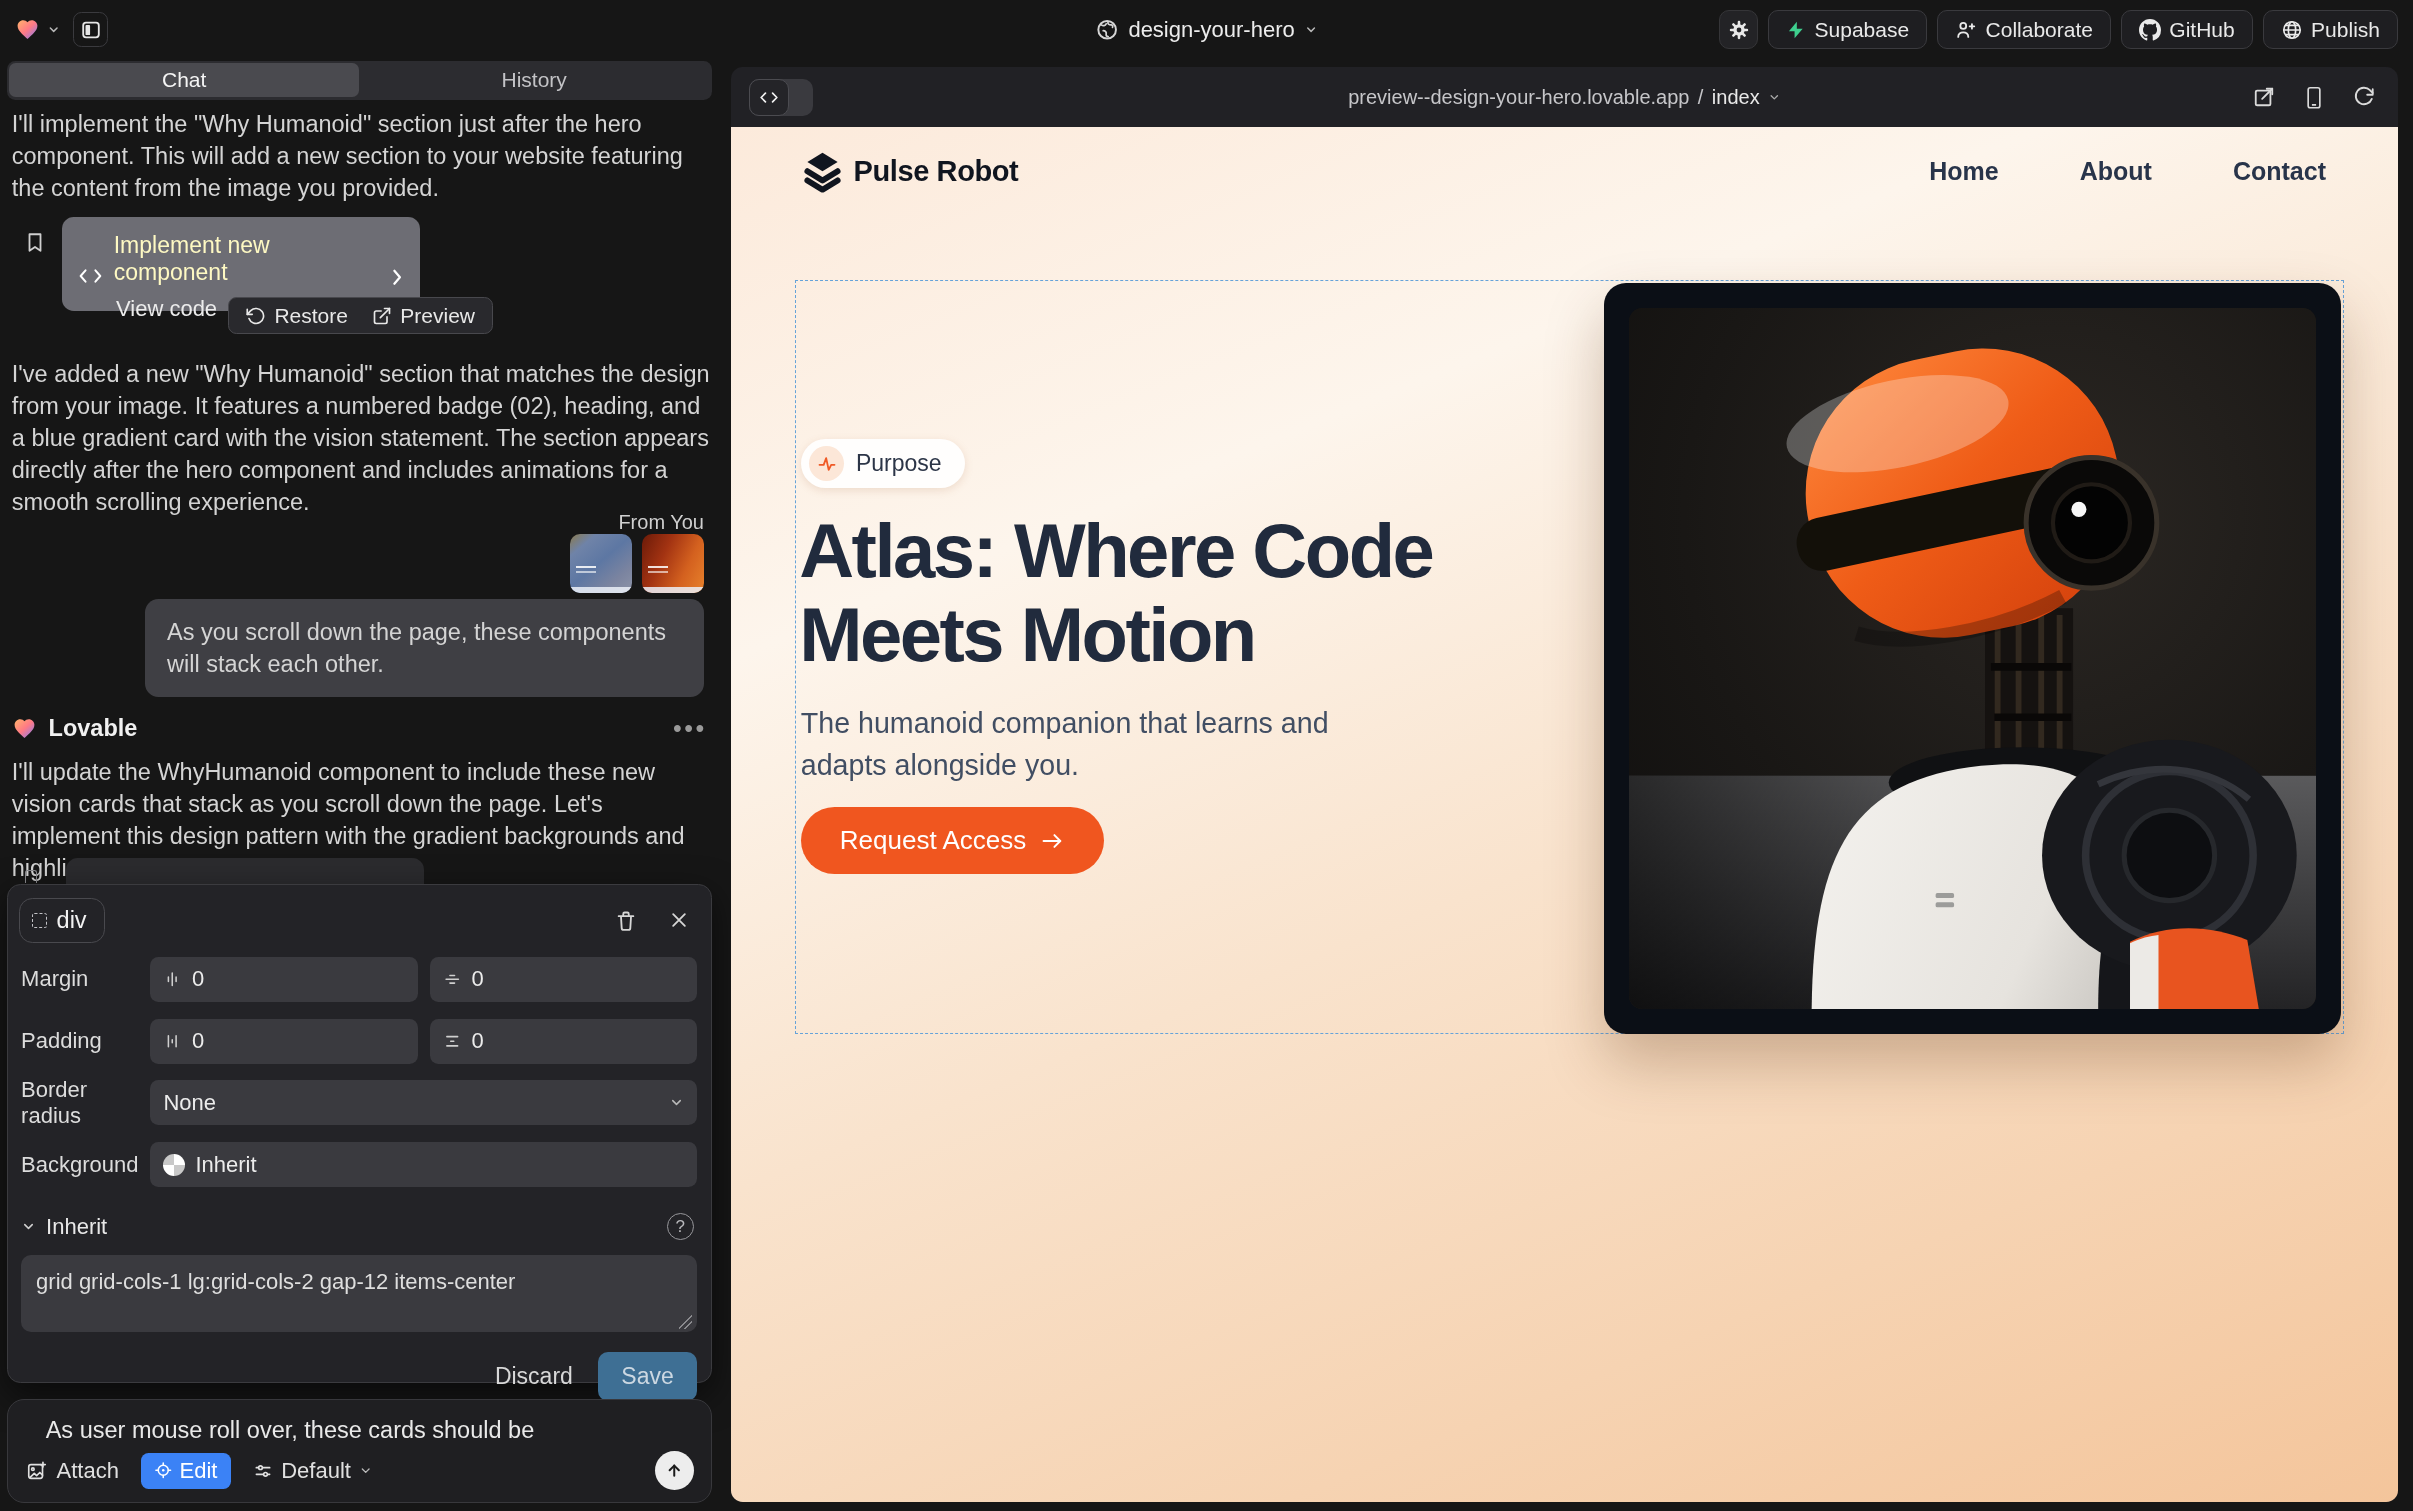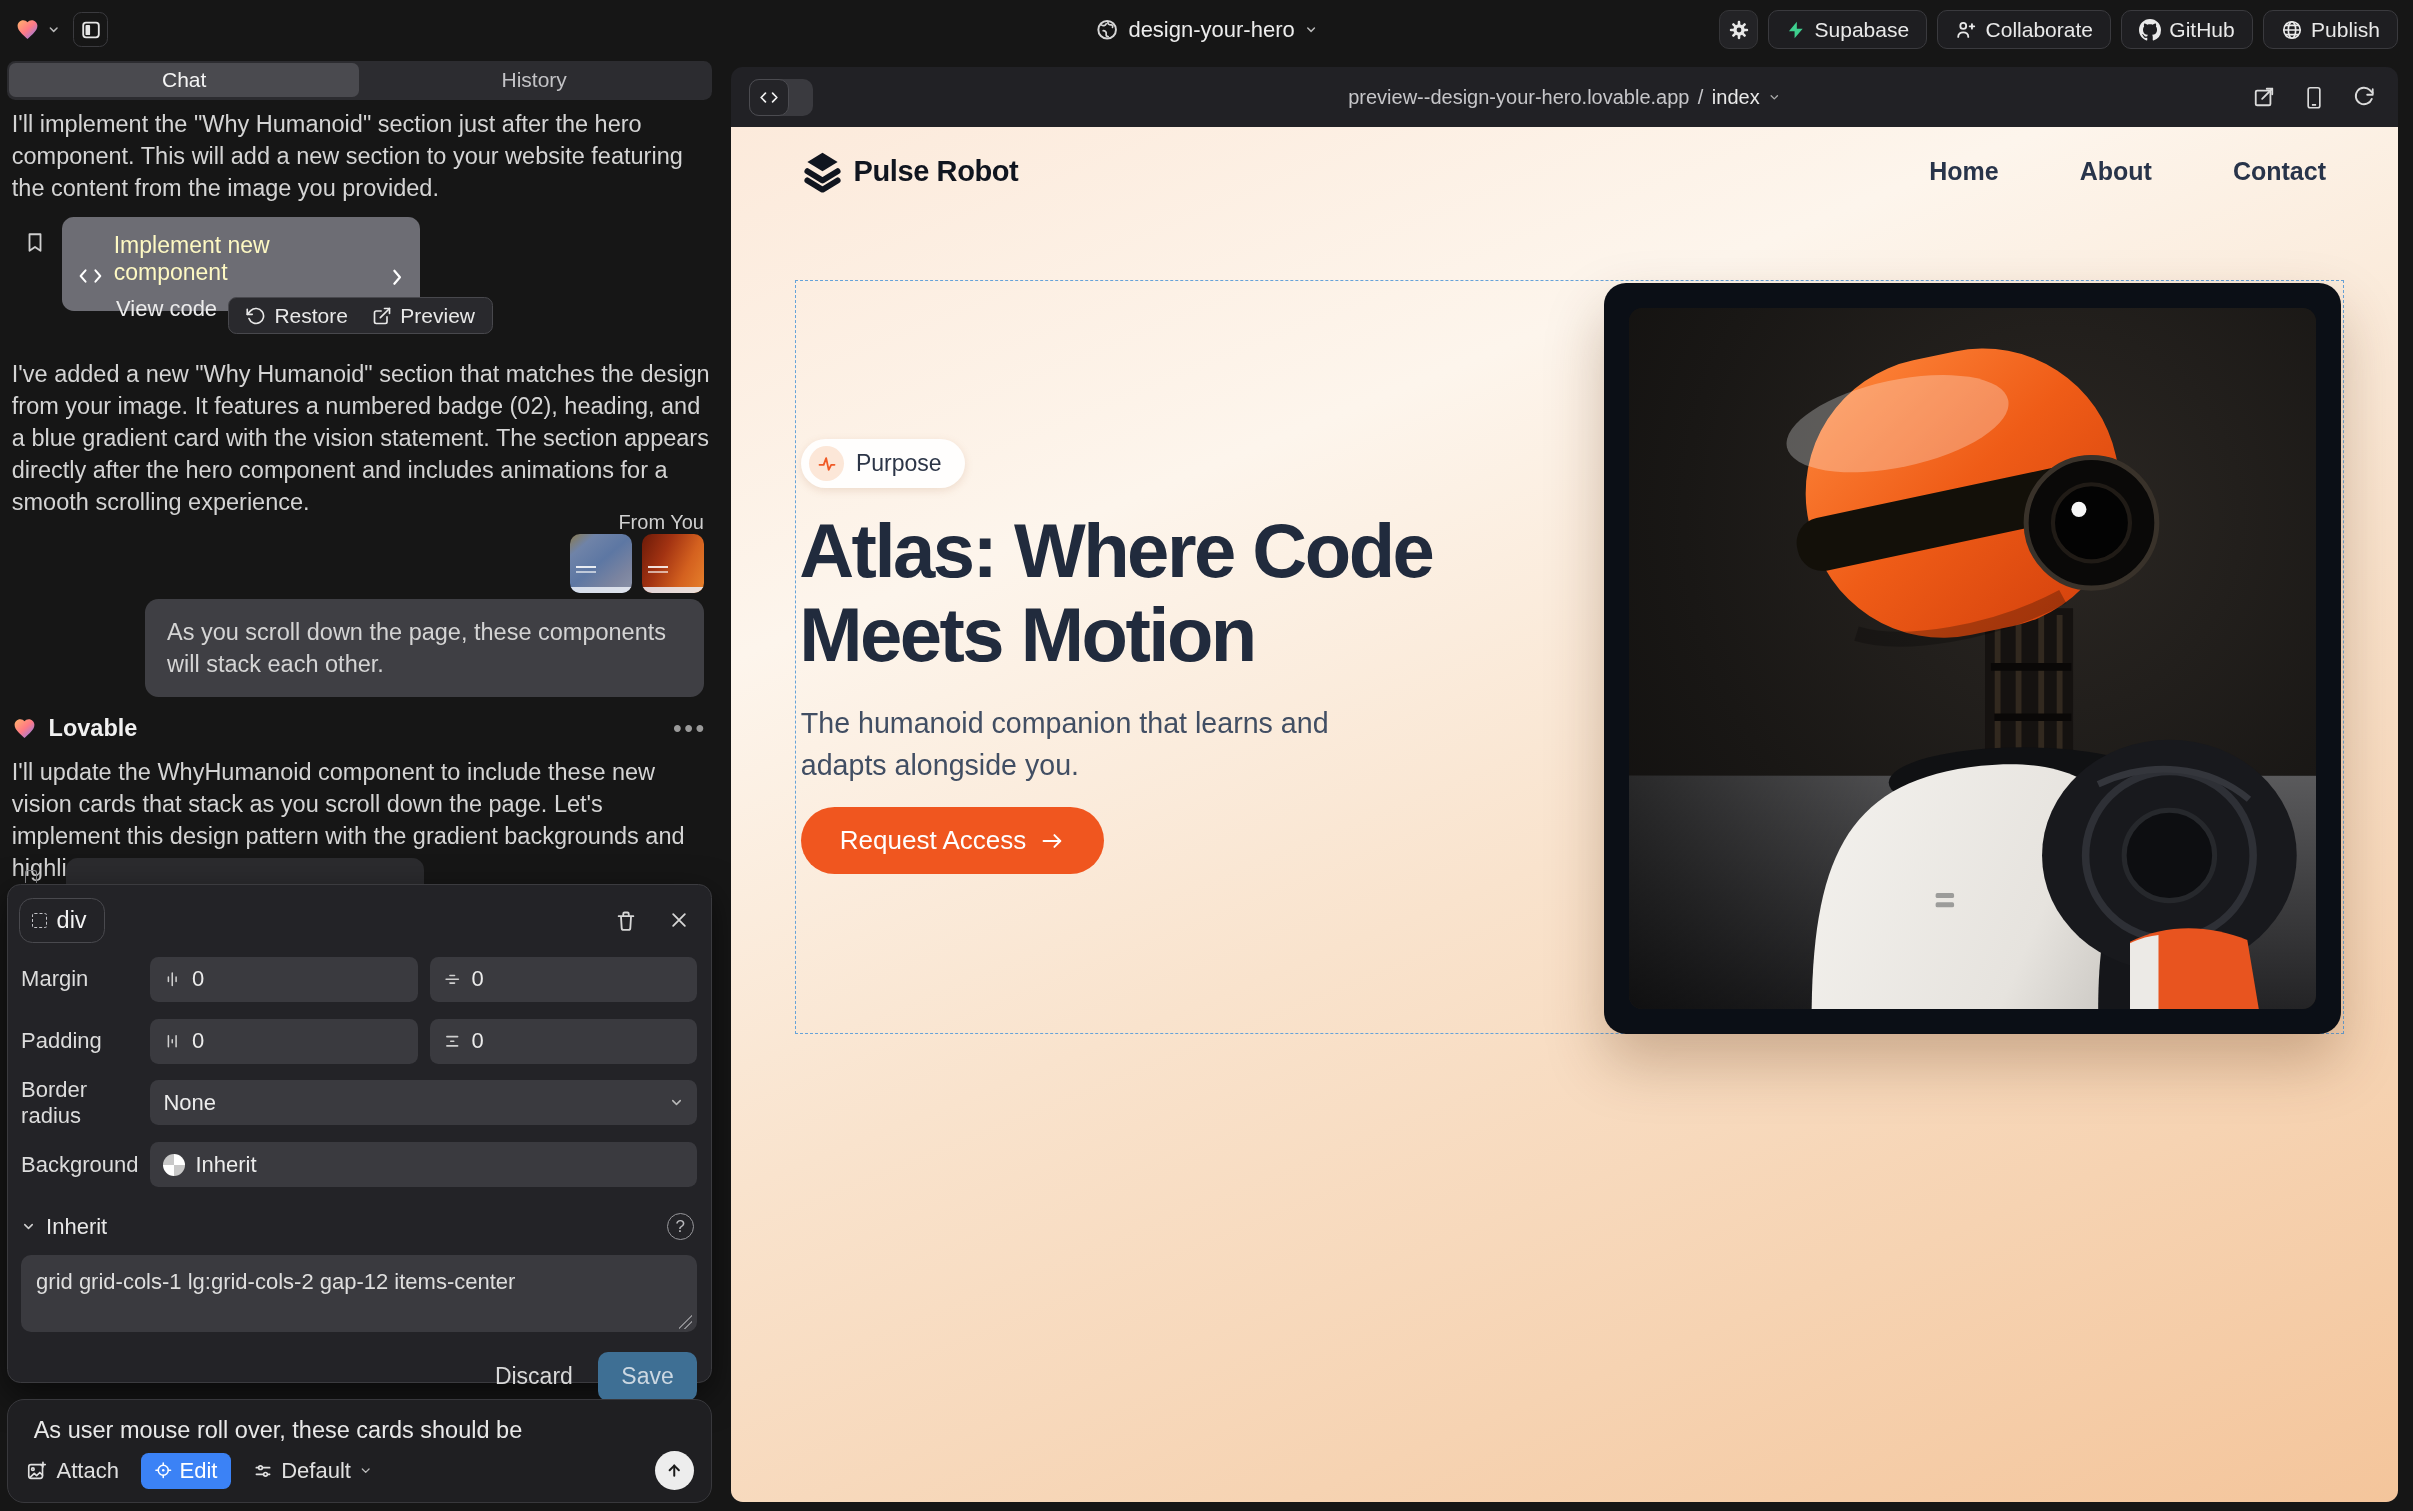--- a/index.html
+++ b/index.html
@@ -73,21 +73,21 @@
   .help { margin-left:auto; width:27px; height:27px; border:1.7px solid #97979b; border-radius:50%; display:grid; place-items:center; font-size:17px; color:#b9b9bd; }
   .classes-wrap { position:relative; margin:15px 13.4px 0; }
   .classes { width:100%; height:77px; background:#3a3a3f; border:none; outline:none; border-radius:10px; padding:13.4px 15px; font-size:22px; color:#dedede; font-family:"Liberation Sans", sans-serif; resize:none; }
   .resize-corner { position:absolute; right:5px; bottom:6.7px; width:13.4px; height:13.4px; background:
       linear-gradient(135deg, transparent 0 46%, #8a8a8e 46% 54%, transparent 54% 68%, #8a8a8e 68% 76%, transparent 76%); }
   .panel-foot { display:flex; align-items:center; justify-content:flex-end; gap:25px; padding:17px 13.4px 0; }
   .discard { font-size:23px; color:#d8d8d8; }
   .save-btn { background:#3e6f94; color:#ccd8e2; font-size:23px; border-radius:10px; padding:11px 23.5px; border:none; }
 
   
-  .composer { position:absolute; left:6.7px; top:1340px; width:705px; height:104px; background:#1f1f22; border:0.8px solid #38383c; border-radius:17px; padding:17px 26px; }
+  .composer { position:absolute; left:6.7px; top:1340px; width:705px; height:104px; background:#1f1f22; border:0.8px solid #38383c; border-radius:17px; padding:17px 38px; }
   .composer-text { font-size:23.5px; color:#e9e9e9; }
   .composer-row { position:absolute; left:18.5px; right:17px; bottom:11.8px; display:flex; align-items:center; gap:22px; }
   .c-item { display:flex; align-items:center; gap:8.4px; color:#e0e0e0; font-size:22px; }
   .edit-pill { background:#3b82f6; border-radius:7.6px; padding:5px 13.4px; display:flex; align-items:center; gap:6.7px; color:#fff; font-size:22px; }
   .send-btn { margin-left:auto; width:39px; height:39px; border-radius:50%; background:#ededed; display:grid; place-items:center; }
 
   
   .preview { flex:1; margin:8.4px 15px 10px 11.8px; border-radius:11.8px; background:#212125; display:flex; flex-direction:column; overflow:hidden; min-width:0; }
   .pv-head { height:60px; flex:none; position:relative; display:flex; align-items:center; justify-content:center; }
   .code-toggle { position:absolute; left:18.5px; top:11.8px; width:64px; height:37px; background:#3a3a3f; border-radius:10px; display:flex; }

